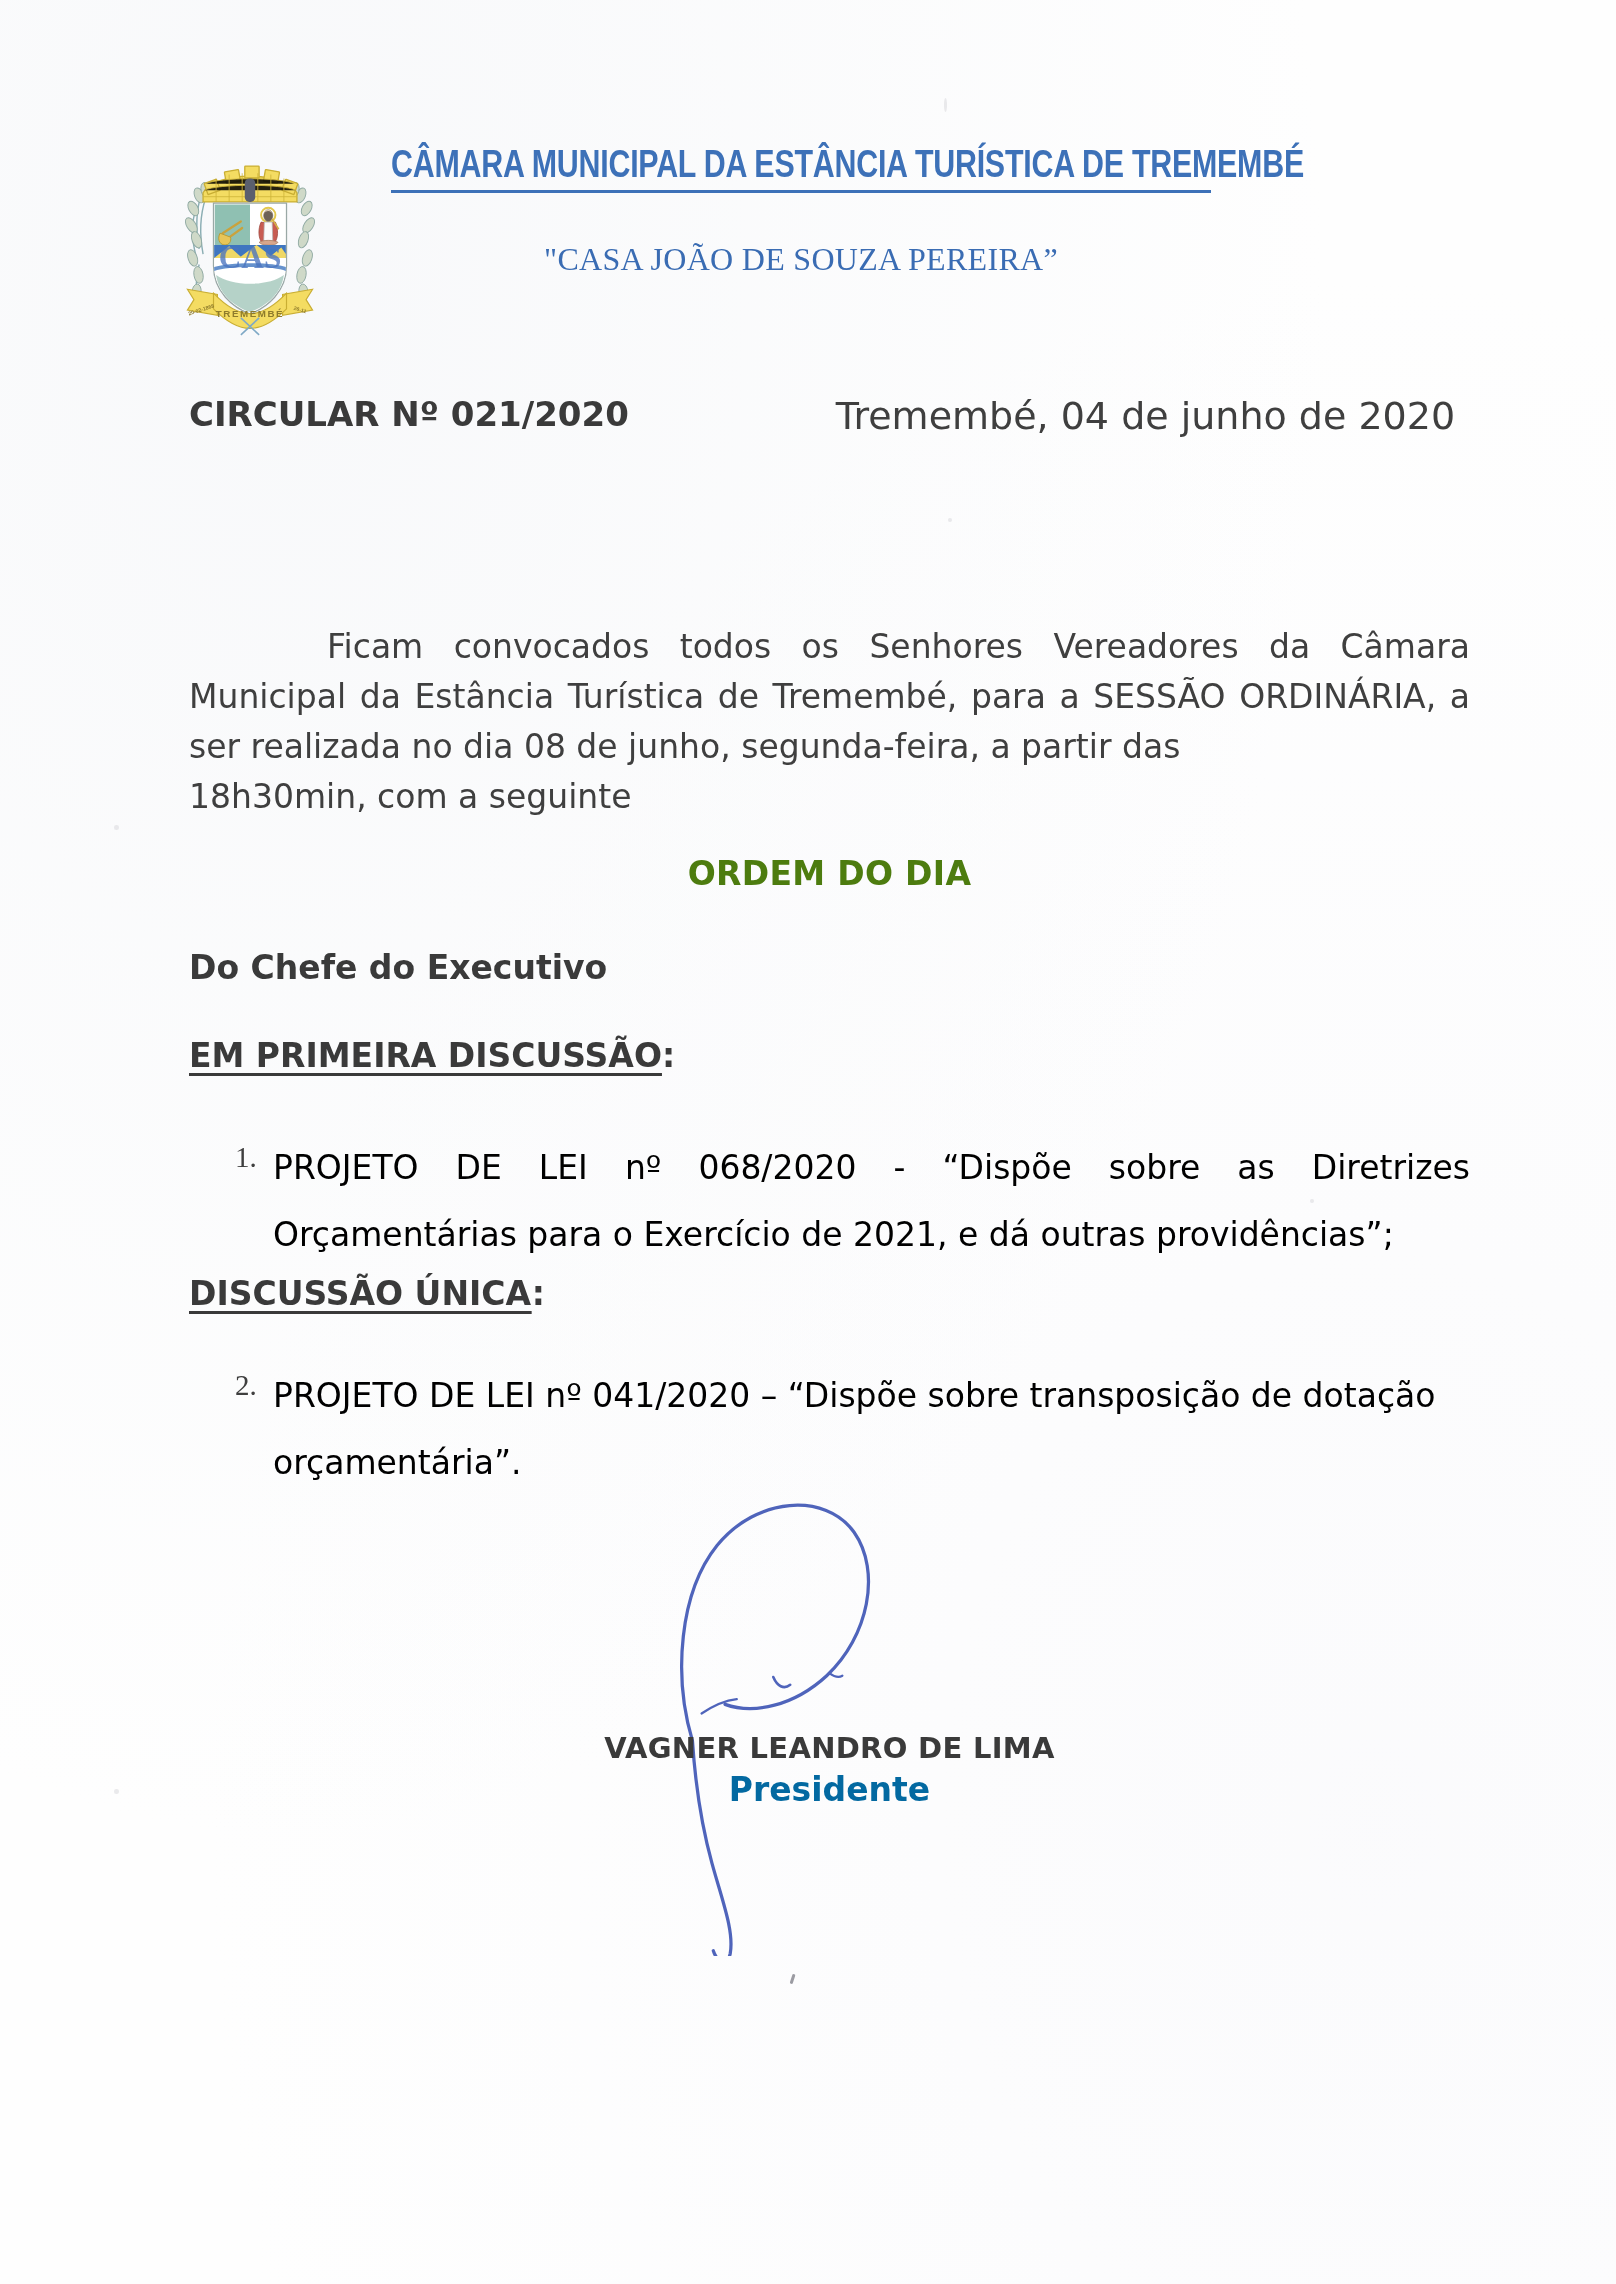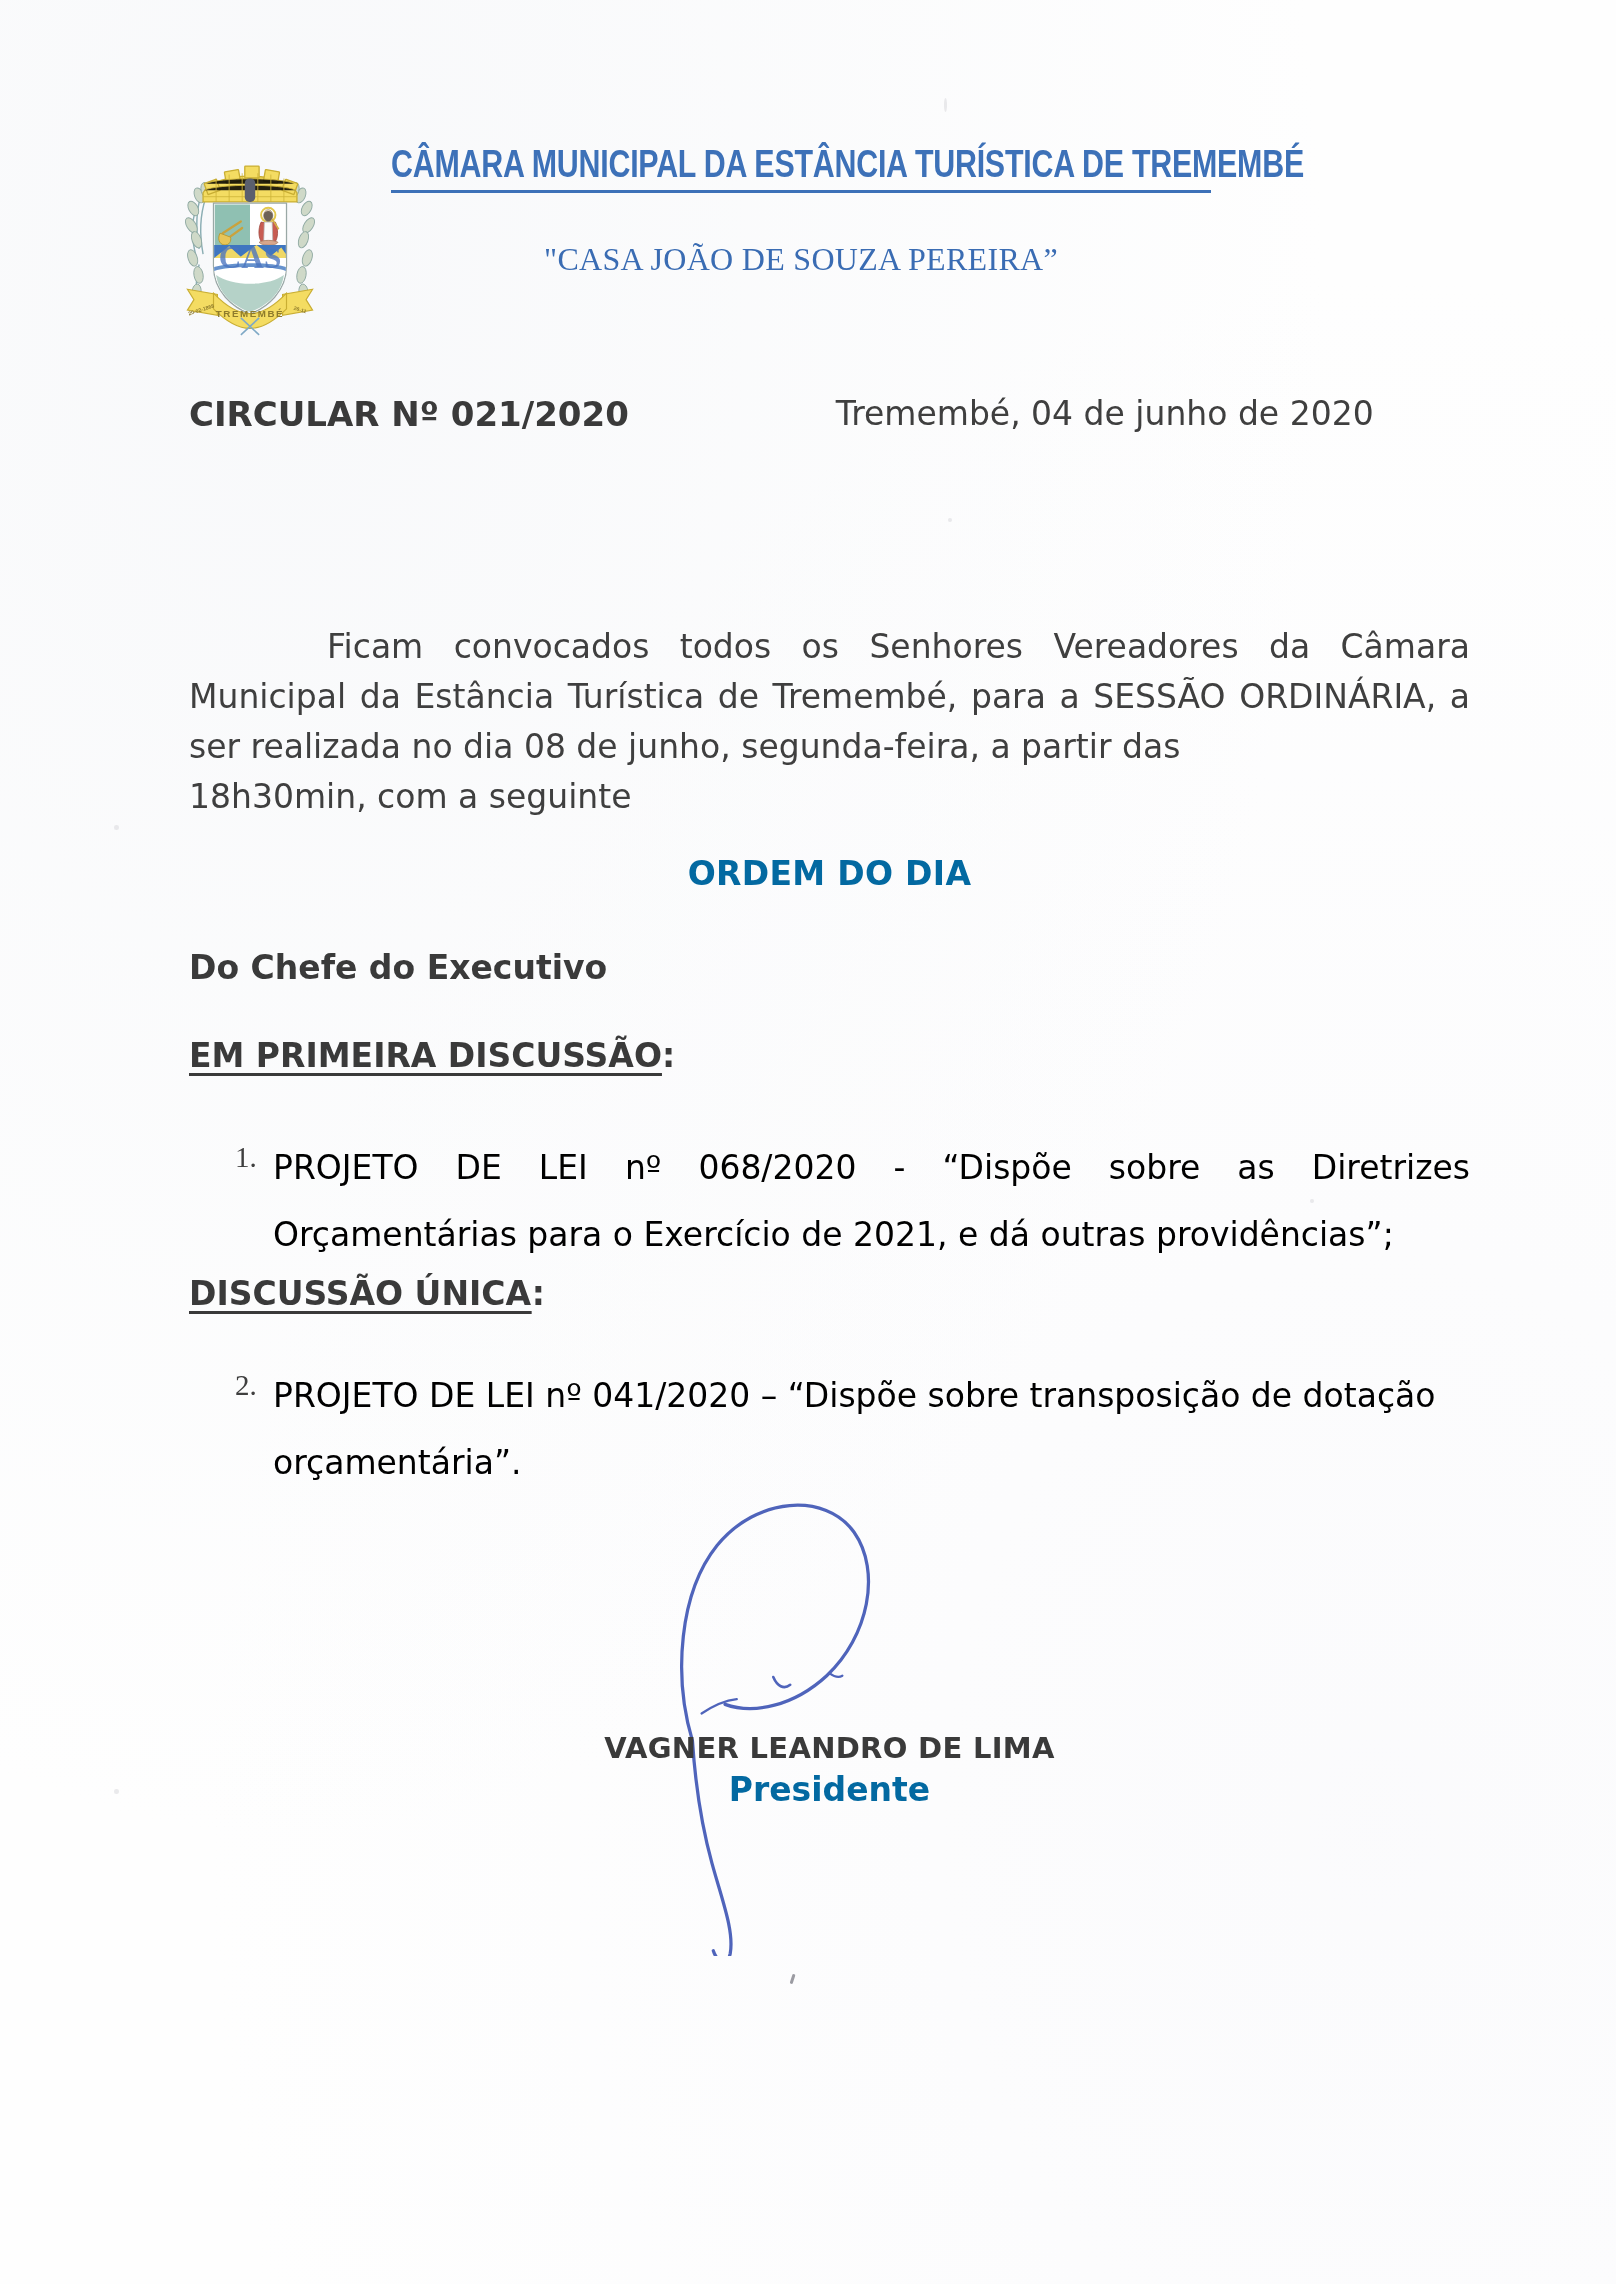--- a/index.html
+++ b/index.html
@@ -88,21 +88,21 @@
   .circular-no {
     font-family: "DejaVu Sans", sans-serif;
     font-weight: 700;
     font-size: 34px;
     color: #3a3a3a;
     white-space: nowrap;
   }
   .doc-date {
     font-family: "DejaVu Sans", sans-serif;
     font-weight: 400;
-    font-size: 33px;
+    font-size: 38px;
     color: #3f3f3f;
     margin-left: 207px;
     white-space: nowrap;
   }
 
   
   .body-para {
     position: absolute;
     left: 189px;
     top: 622px;
@@ -117,21 +117,21 @@
   .body-para .lastline { text-indent: 0; }
 
   .center-heading {
     position: absolute;
     left: 189px;
     top: 854px;
     width: 1281px;
     text-align: center;
     font-weight: 700;
     font-size: 33px;
-    color: #0369a1;
+    color: #4d7c0f;
     letter-spacing: 0.3px;
   }
 
   .sub-heading {
     position: absolute;
     left: 189px;
     font-weight: 700;
     font-size: 33px;
     color: #3a3a3a;
     white-space: nowrap;

